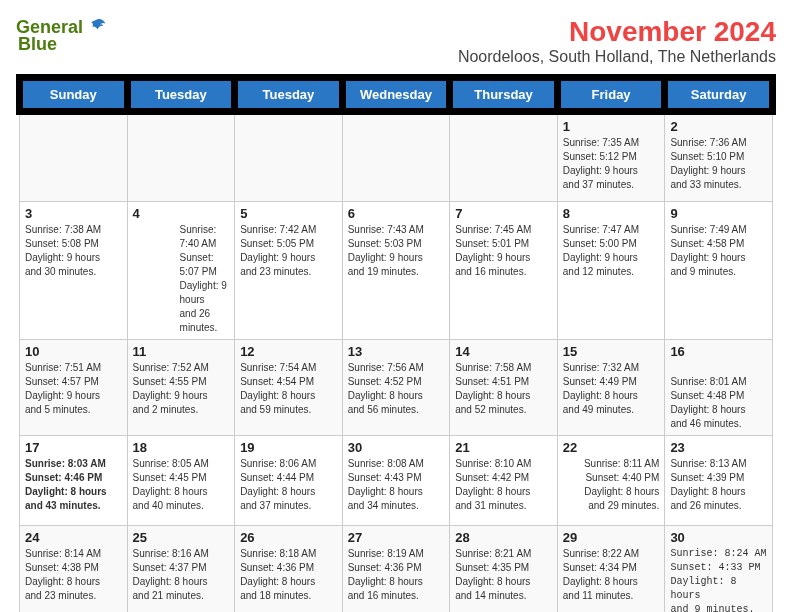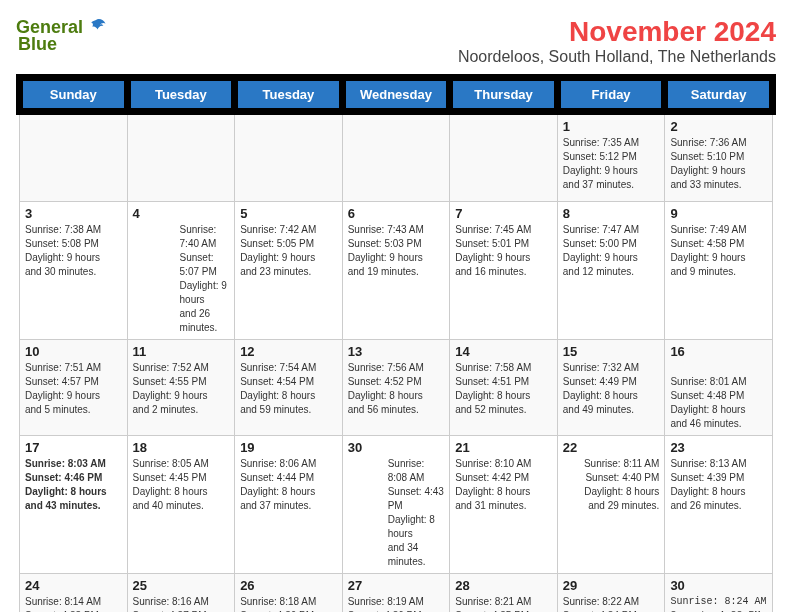--- a/index.html
+++ b/index.html
@@ -258,21 +258,21 @@
         </td>
         <td>
           <div class="day-num">19</div>
           <div class="day-info" style="white-space: pre-line;">Sunrise: 8:06 AM
 Sunset: 4:44 PM
 Daylight: 8 hours
 and 37 minutes.</div>
         </td>
         <td>
           <div class="day-num">30</div>
-          <div class="day-info" style="white-space: pre-line; margin-left: 40px;">Sunrise: 8:08 AM
+          <div class="day-info" style="white-space: pre-line;">Sunrise: 8:08 AM
 Sunset: 4:43 PM
 Daylight: 8 hours
 and 34 minutes.</div>
         </td>
         <td>
           <div class="day-num">21</div>
           <div class="day-info" style="white-space: pre-line;">Sunrise: 8:10 AM
 Sunset: 4:42 PM
 Daylight: 8 hours
 and 31 minutes.</div>

